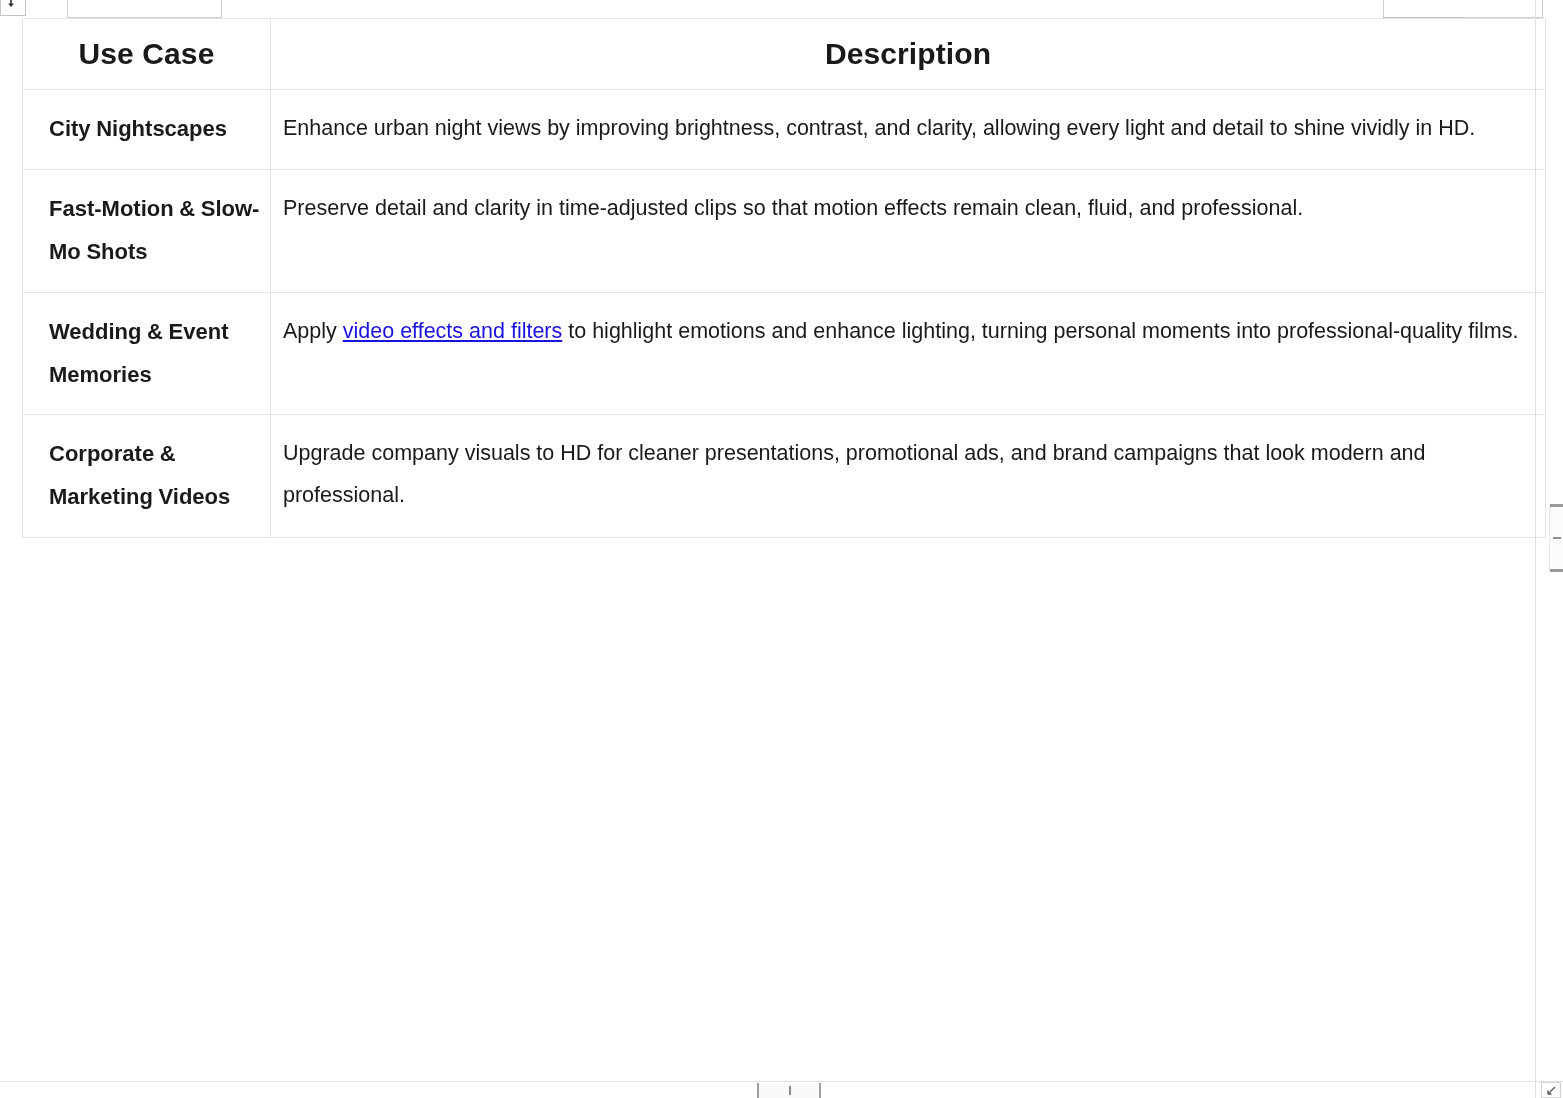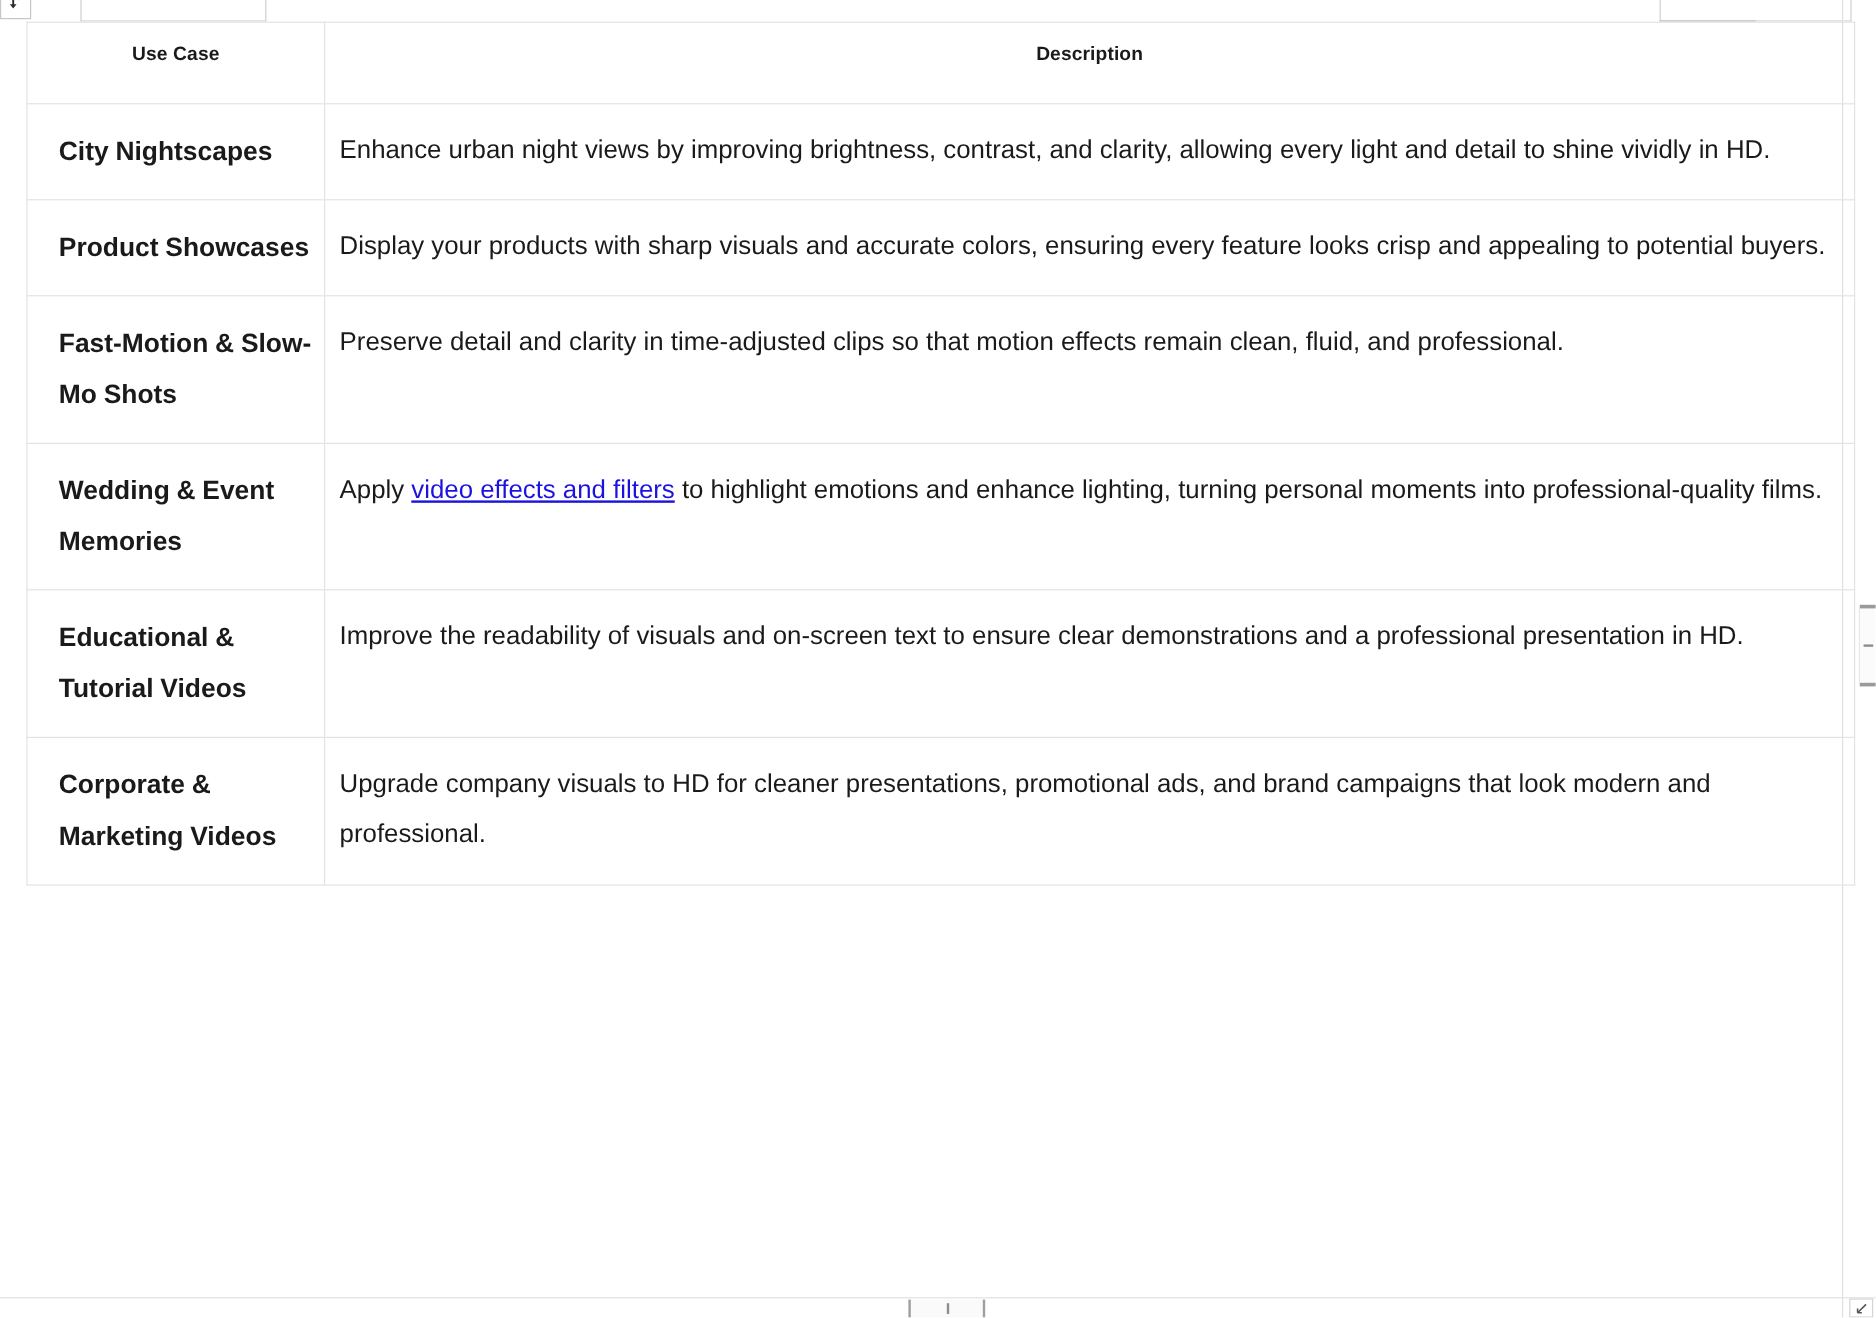--- a/index.html
+++ b/index.html
@@ -79,21 +79,21 @@
     padding: 18px 10px 18px 10px;
     color: #1a1a1a;
   }
 
   col.c-usecase { width: 248px; }
   col.c-desc    { width: 1275px; }
 
   thead th {
     text-align: center;
     font-weight: bold;
-    font-size: 16px;
+    font-size: 30px;
     padding-top: 20px;
     padding-bottom: 20px;
     height: 68px;
     vertical-align: middle;
     letter-spacing: 0.1px;
   }
 
   tbody td.usecase {
     font-weight: bold;
     font-size: 22px;
@@ -209,40 +209,32 @@
       </thead>
       <tbody>
 
         <tr>
           <td class="usecase">City Nightscapes</td>
           <td class="desc">Enhance urban night views by improving brightness, contrast, and clarity, allowing every light and detail to shine vividly in HD.</td>
         </tr>
 
 
 
-        <tr>
-          <td class="usecase">Product Showcases</td>
-          <td class="desc">Display your products with sharp visuals and accurate colors, ensuring every feature looks crisp and appealing to potential buyers.</td>
-        </tr>
 
         <tr>
           <td class="usecase">Fast-Motion &amp; Slow-Mo Shots</td>
           <td class="desc">Preserve detail and clarity in time-adjusted clips so that motion effects remain clean, fluid, and professional.</td>
         </tr>
 
 
         <tr>
           <td class="usecase">Wedding &amp; Event Memories</td>
           <td class="desc"><span>Apply </span><a class="inline-link" href="#">video effects and filters</a><span> to highlight emotions and enhance lighting, turning personal moments into professional-quality films.</span></td>
         </tr>
 
-        <tr>
-          <td class="usecase">Educational &amp; Tutorial Videos</td>
-          <td class="desc">Improve the readability of visuals and on-screen text to ensure clear demonstrations and a professional presentation in HD.</td>
-        </tr>
 
 
         <tr>
           <td class="usecase">Corporate &amp; Marketing Videos</td>
           <td class="desc">Upgrade company visuals to HD for cleaner presentations, promotional ads, and brand campaigns that look modern and professional.</td>
         </tr>
 
       </tbody>
     </table>
   </div>

